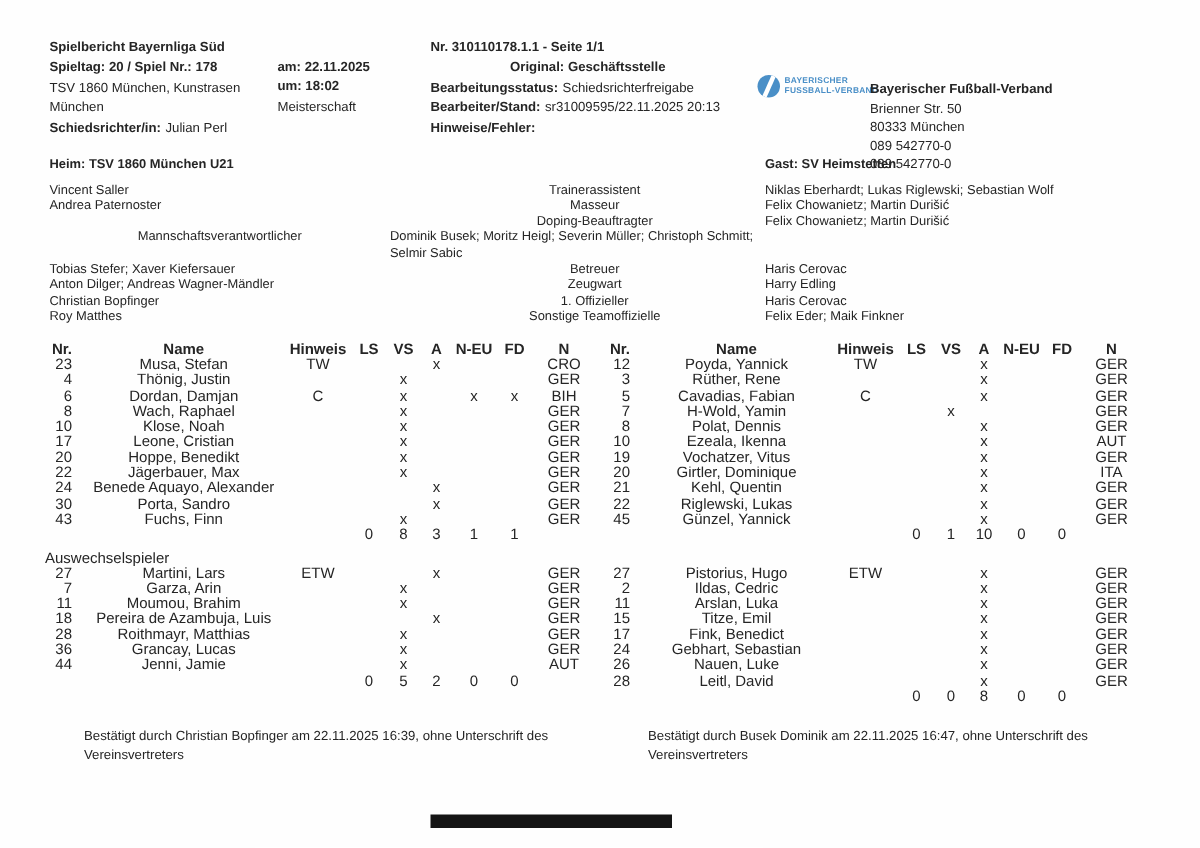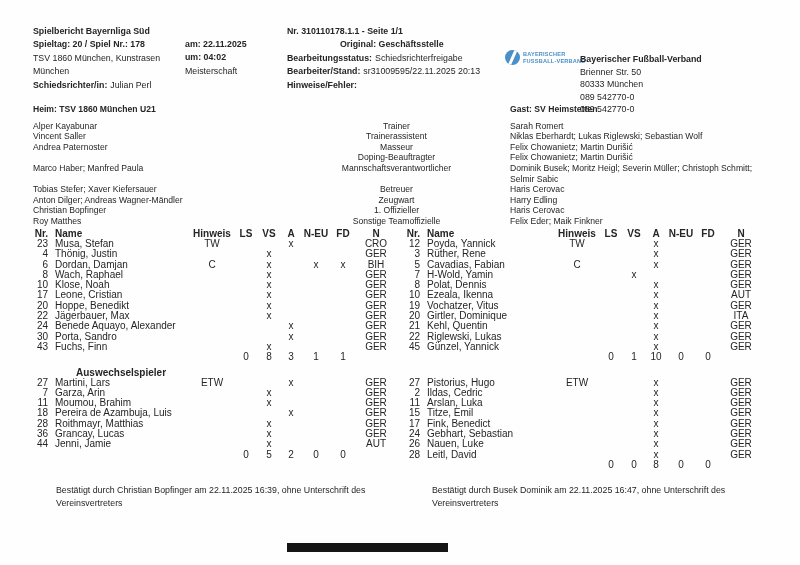--- a/index.html
+++ b/index.html
@@ -32,30 +32,30 @@
   .off-role { width:227px; min-height:10.6px; line-height:10.6px; text-align:center; }
   .off-guest{ width:264px; min-height:10.6px; line-height:10.6px; }
 
   
   .ptable { position:absolute; top:228px; font-size:10px; }
   .ptable-home  { left:30px;  width:366px; }
   .ptable-guest { left:402px; width:372px; }
   .t-row  { display:flex; height:10.3px; line-height:10.3px; white-space:nowrap; }
   .t-head { height:11px; line-height:11px; }
   .c-nr   { width:18px;  text-align:right; }
-  .c-name { flex:1; padding-left:7px; overflow:hidden; }
+  .c-name { flex:1; padding-left:7px; overflow:hidden;text-align:center; }
   .ptable-guest .c-name { flex:0 0 135px; }
   .c-hw   { width:44px; text-align:center; }
   .c-ls   { width:24px; text-align:center; }
   .c-vs   { width:22px; text-align:center; }
   .c-a    { width:22px; text-align:center; }
   .c-neu  { width:28px; text-align:center; }
   .c-fd   { width:26px; text-align:center; }
   .c-n    { width:40px; text-align:center; }
-  .subs-label { margin-top:4px; height:11px; line-height:11px; font-weight:bold;margin-left:46px; }
+  .subs-label { margin-top:4px; height:11px; line-height:11px; font-weight:normal; }
 
   
   .footer-home  { position:absolute; left:56px;  top:484px; width:330px; line-height:12.8px; }
   .footer-guest { position:absolute; left:432px; top:484px; width:334px; line-height:12.8px; }
 
   .scan-bar { position:absolute; left:287px; top:543px; width:161px; height:9px; background:#151515; }
 </style>
 </head>
 <body>
 
@@ -66,21 +66,21 @@
     <div class="b">Spieltag: 20 / Spiel Nr.: 178</div>
     <div>TSV 1860 München, Kunstrasen</div>
     <div>München</div>
     <div>
       <span class="lbl">Schiedsrichter/in:</span><span>Julian Perl</span>
     </div>
   </div>
 
   <div class="hdr-date">
     <div class="b">am: 22.11.2025</div>
-    <div class="b">um: 04:02</div>
+    <div class="b">um: 18:02</div>
     <div>Meisterschaft</div>
   </div>
 
   <div class="hdr-center">
     <div class="b">Nr. 310110178.1.1 - Seite 1/1</div>
     <div class="b indent">Original: Geschäftsstelle</div>
     <div>
       <span class="lbl">Bearbeitungsstatus:</span><span>Schiedsrichterfreigabe</span>
     </div>
     <div>
@@ -106,46 +106,40 @@
   </div>
 
   <div class="officials">
     <div class="off-titles">
       <div class="off-home b">Heim: TSV 1860 München U21</div>
       <div class="off-role"></div>
       <div class="off-guest b">Gast: SV Heimstetten</div>
     </div>
     <div>
 
-        <div class="off-row">
-          <div class="off-home">Alper Kayabunar</div>
-          <div class="off-role">Trainer</div>
-          <div class="off-guest">Sarah Romert</div>
-        </div>
 
         <div class="off-row">
           <div class="off-home">Vincent Saller</div>
           <div class="off-role">Trainerassistent</div>
           <div class="off-guest">Niklas Eberhardt; Lukas Riglewski; Sebastian Wolf</div>
         </div>
 
         <div class="off-row">
           <div class="off-home">Andrea Paternoster</div>
           <div class="off-role">Masseur</div>
           <div class="off-guest">Felix Chowanietz; Martin Durišić</div>
         </div>
 
         <div class="off-row">
           <div class="off-home"></div>
           <div class="off-role">Doping-Beauftragter</div>
           <div class="off-guest">Felix Chowanietz; Martin Durišić</div>
         </div>
 
         <div class="off-row">
-          <div class="off-home">Marco Haber; Manfred Paula</div>
           <div class="off-role">Mannschaftsverantwortlicher</div>
           <div class="off-guest">Dominik Busek; Moritz Heigl; Severin Müller; Christoph Schmitt; Selmir Sabic</div>
         </div>
 
         <div class="off-row">
           <div class="off-home">Tobias Stefer; Xaver Kiefersauer</div>
           <div class="off-role">Betreuer</div>
           <div class="off-guest">Haris Cerovac</div>
         </div>
 

